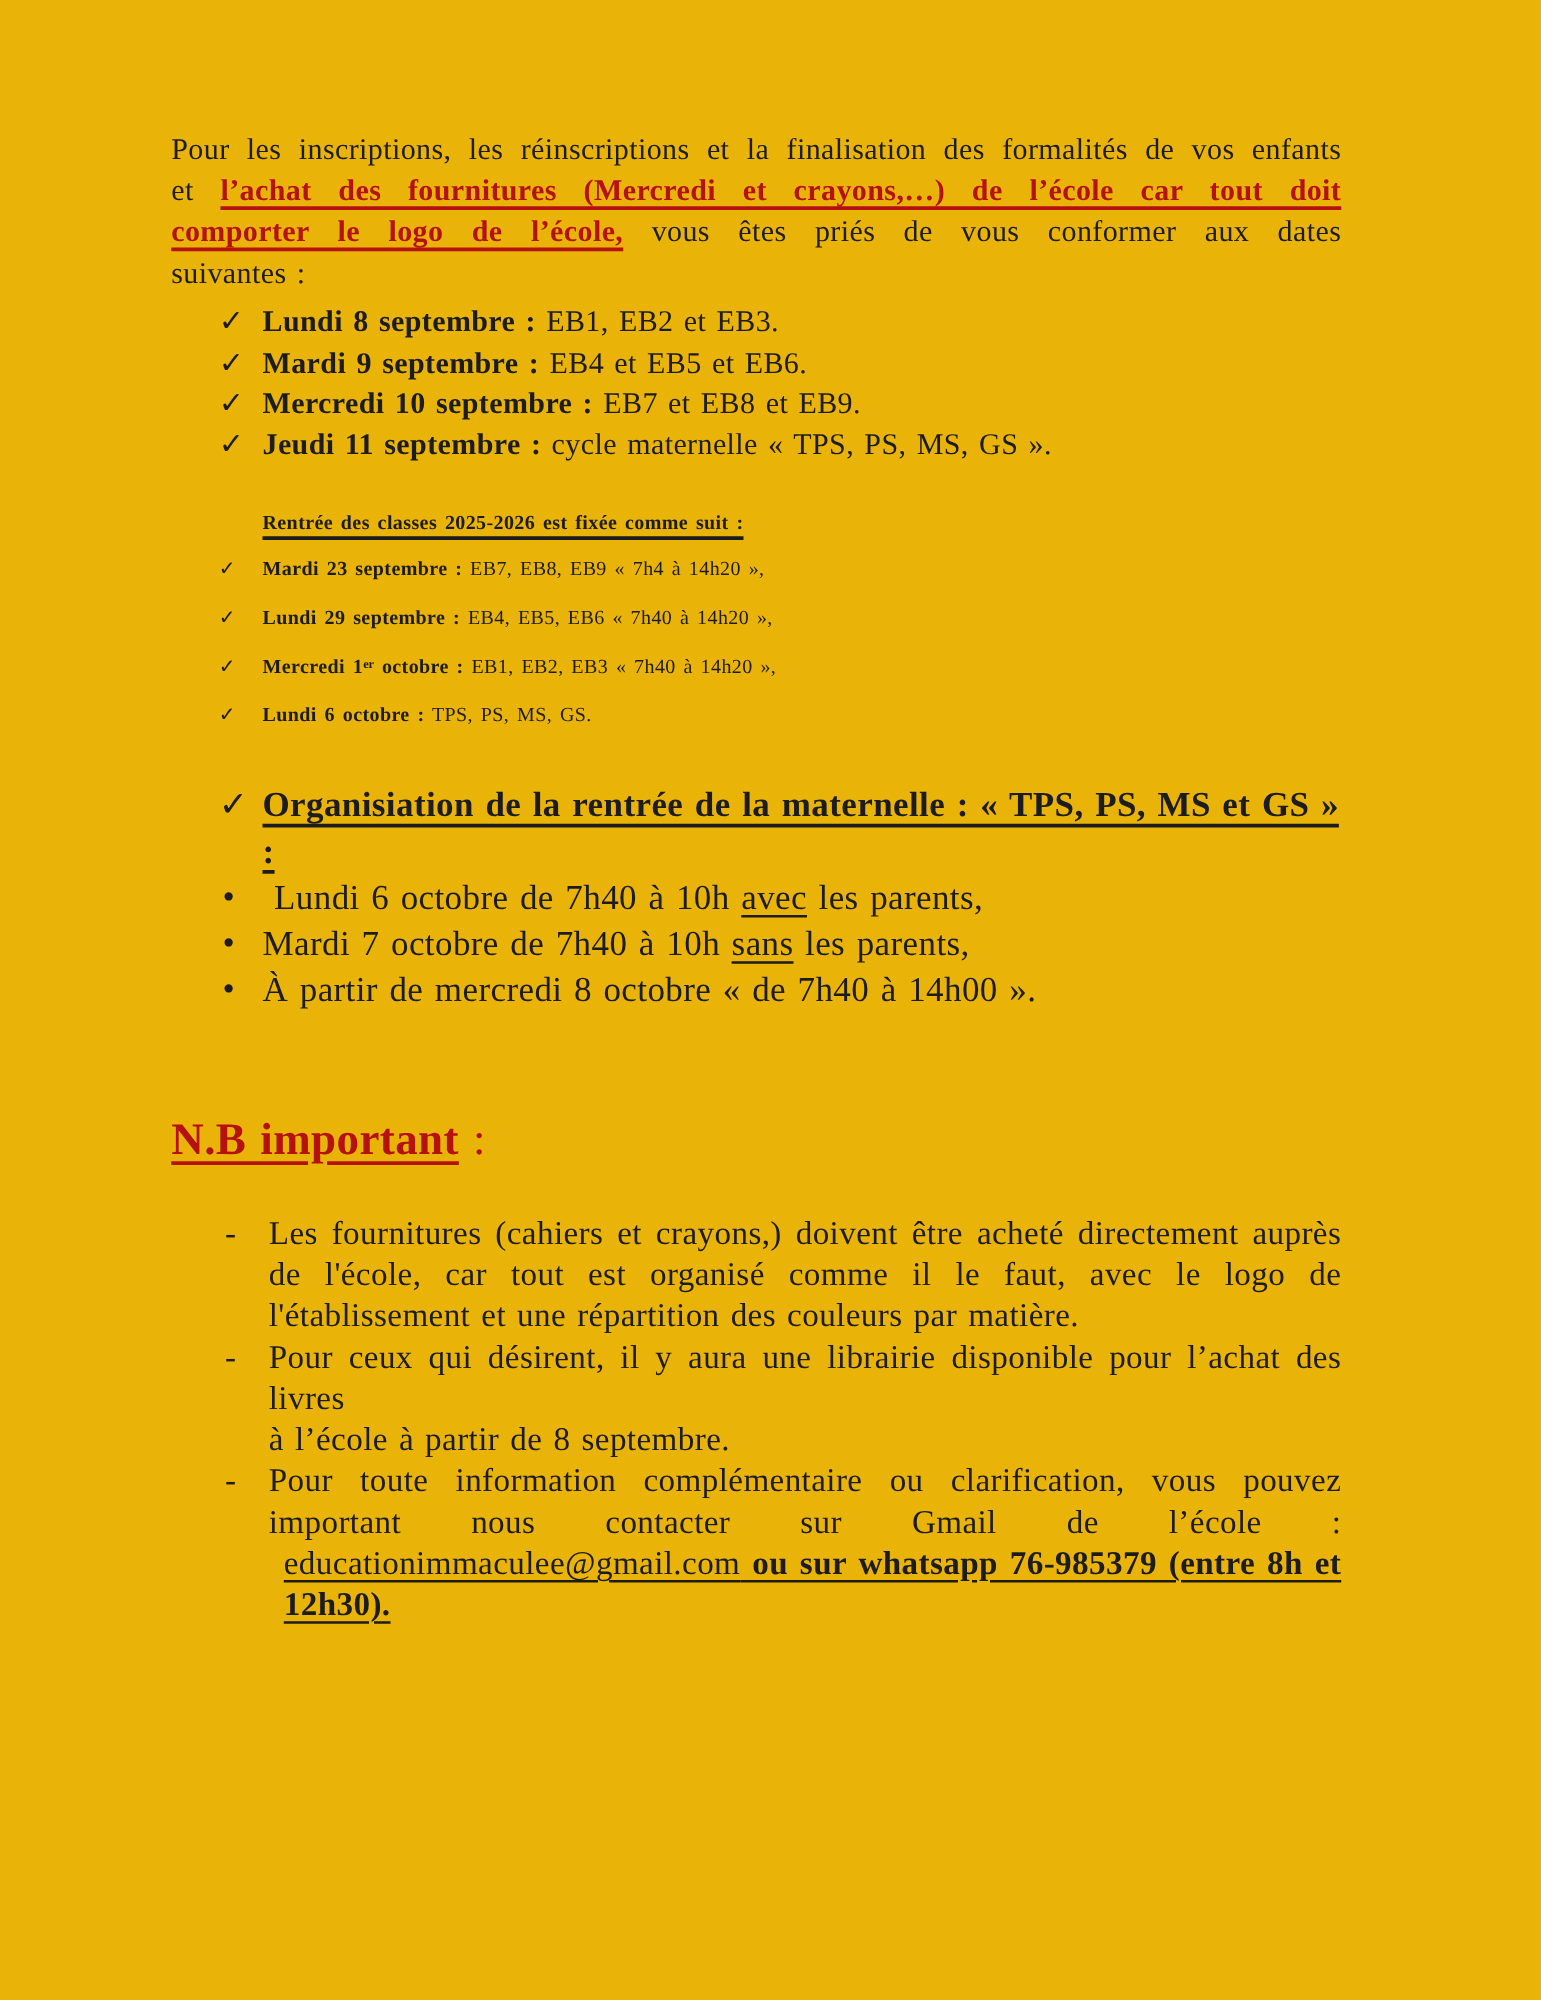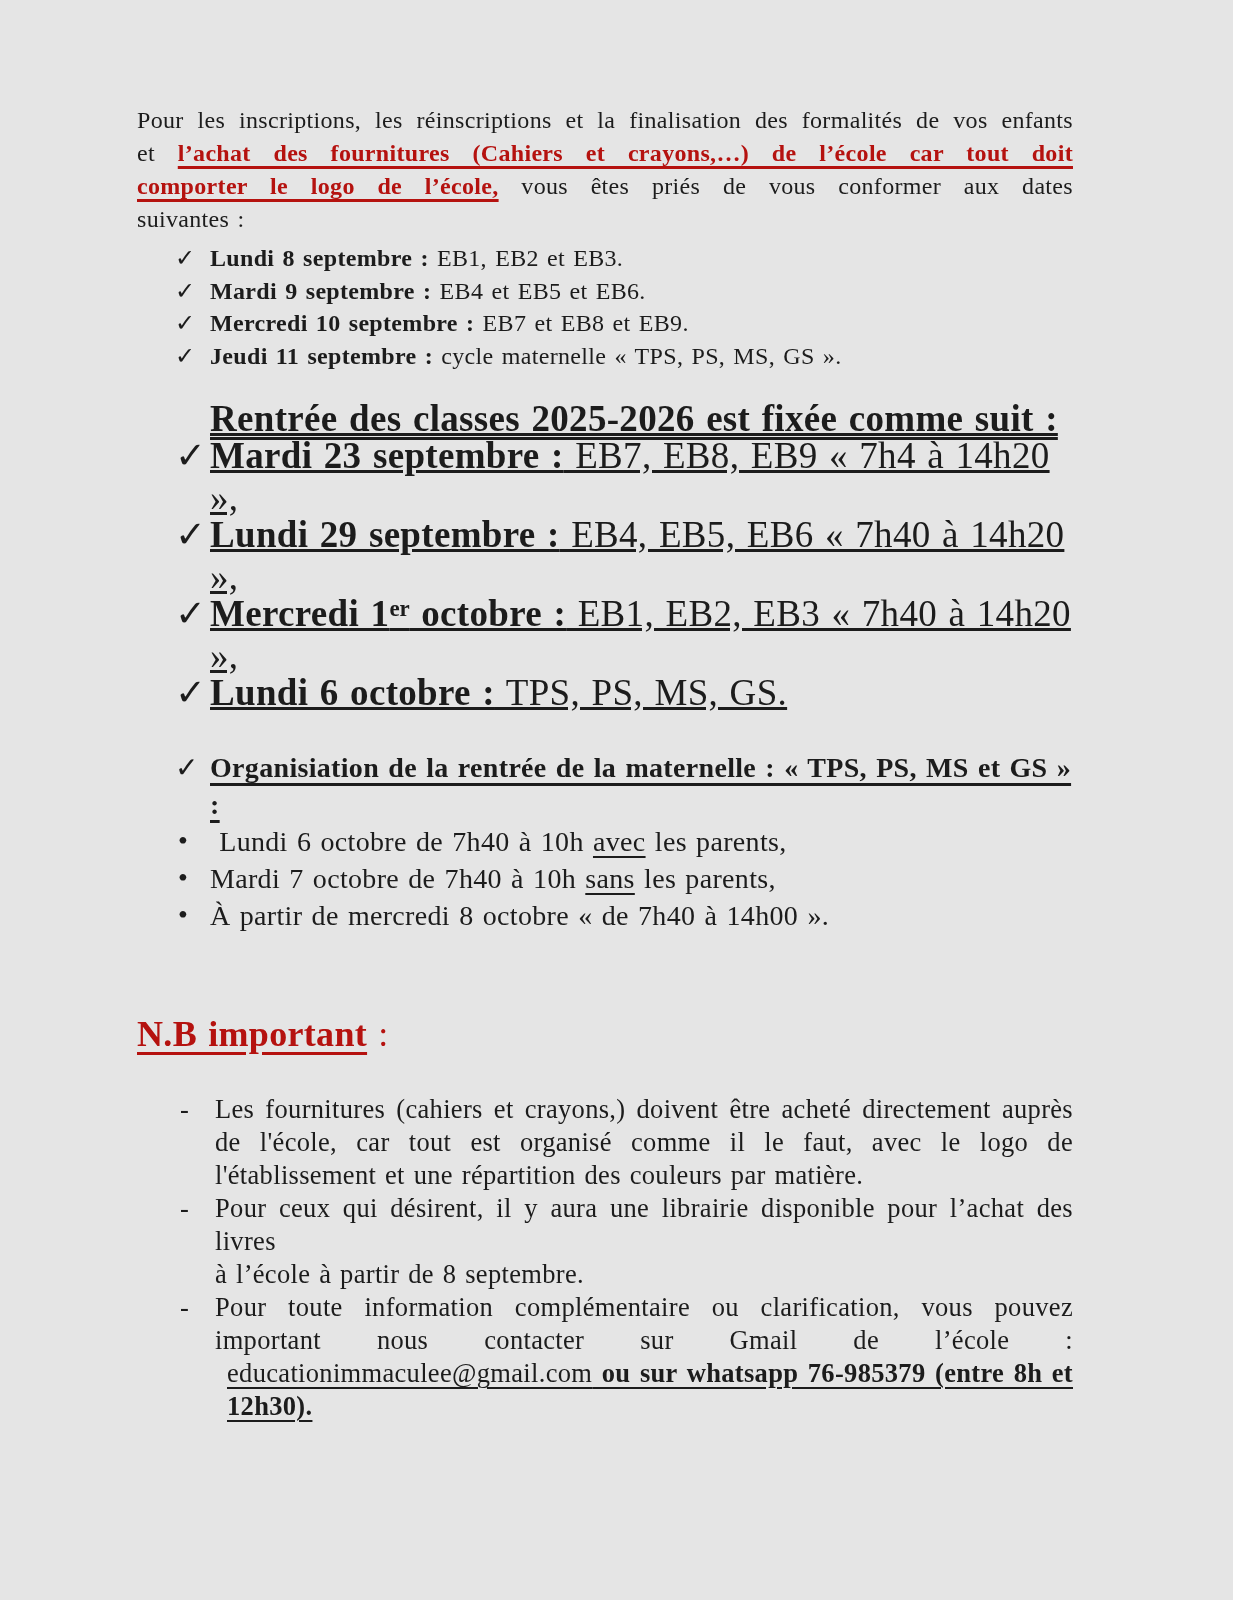--- a/index.html
+++ b/index.html
@@ -1,19 +1,19 @@
 <!DOCTYPE html>
 <html lang="fr"><head>
 <meta charset="utf-8">
 <style>
   html,body { margin:0; padding:0; background:#ffffff; }
   .page {
     position:relative;
     width:1233px; height:1600px;
-    background:#e5e5e5;
+    background:#eab308;
     color:#1c1c1c;
     font-family:"Liberation Serif", serif;
     letter-spacing:0.02em;
     word-spacing:0.12em;
     box-sizing:border-box;
     padding:104px 160px 0 137px;
     overflow:hidden;
   }
   .line { display:block; }
   .stretch { text-align:justify; text-align-last:justify; }
@@ -27,21 +27,21 @@
     text-decoration-thickness:2.5px;
     text-underline-offset:5px;
   }
 
   
   .check-list1 { margin-top:6px; font-size:24px; line-height:32.5px; }
   .li { position:relative; padding-left:73px; }
   .marker { position:absolute; left:38px; top:0; font-weight:normal; }
 
   
-  .sec2 { margin-top:28px; font-size:37px; line-height:37px;text-decoration:underline; }
+  .sec2 { margin-top:28px; font-size:16px; line-height:37px; }
   .sec-heading-text {
     font-weight:bold;
     text-decoration:underline;
     text-decoration-thickness:2.5px;
     text-underline-offset:6px;
   }
   .sec2 .heading { padding-left:73px; }
   .sup { font-size:62%; position:relative; top:-0.45em; letter-spacing:0; }
 
   
@@ -74,21 +74,21 @@
     margin-left:12px;
   }
 </style>
 </head>
 <body>
 
 <div class="page">
 
   <div class="intro">
     <span class="line stretch">Pour les inscriptions, les réinscriptions et la finalisation des formalités de vos enfants</span>
-    <span class="line stretch"><span>et </span><span class="red-bu">l’achat des fournitures (Cahiers et crayons,…) de l’école car tout doit</span></span>
+    <span class="line stretch"><span>et </span><span class="red-bu">l’achat des fournitures (Mercredi et crayons,…) de l’école car tout doit</span></span>
     <span class="line stretch"><span class="red-bu">comporter le logo de l’école,</span><span> vous êtes priés de vous conformer aux dates</span></span>
     <span class="line">suivantes :</span>
   </div>
 
   <div class="check-list1">
     <div class="li">
       <span class="marker">✓</span><span class="b">Lundi 8 septembre :</span><span> EB1, EB2 et EB3.</span>
     </div>
     <div class="li">
       <span class="marker">✓</span><span class="b">Mardi 9 septembre :</span><span> EB4 et EB5 et EB6.</span>

